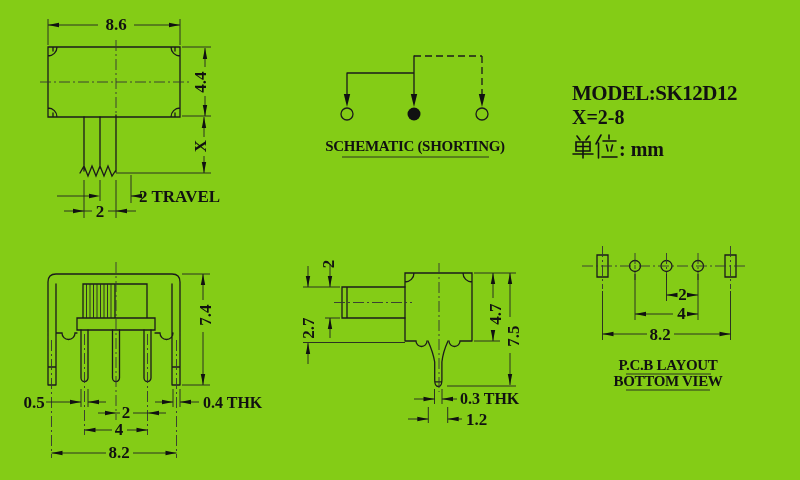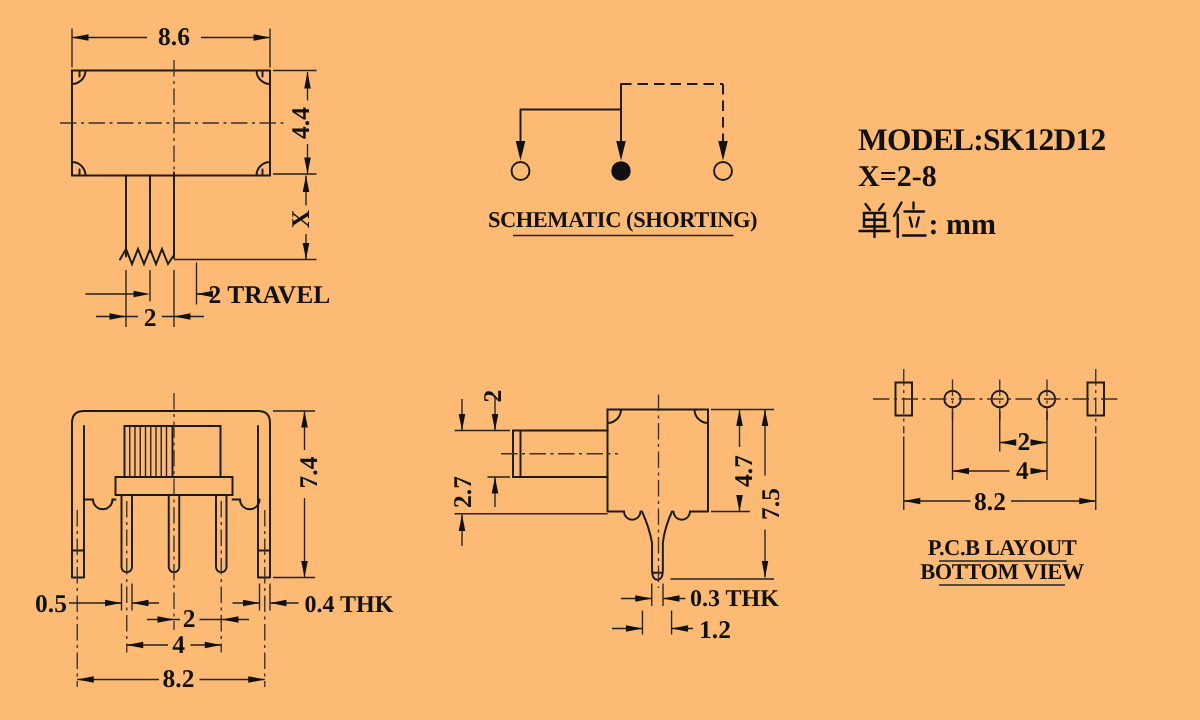--- a/index.html
+++ b/index.html
@@ -1,16 +1,16 @@
 <!DOCTYPE html>
 <html><head>
 <meta charset="utf-8">
 <style>
   html,body{margin:0;padding:0;background:#fff;}
-  .canvas{position:relative;width:800px;height:480px;background:#fdba74;overflow:hidden;}
+  .canvas{position:relative;width:800px;height:480px;background:#84cc16;overflow:hidden;}
   svg{position:absolute;left:0;top:0;}
   svg text{font-family:"Liberation Serif","DejaVu Serif",serif;font-weight:bold;fill:#111;}
   .t21{font-size:21px;letter-spacing:-0.5px;}
   .t20{font-size:20px;}
   .t17{font-size:17px;}
   .t16{font-size:16px;}
   .t15{font-size:15px;letter-spacing:-0.3px;}
   .obj{stroke:#1b1b1b;stroke-width:1.3;fill:none;stroke-linecap:round;}
   .thin{stroke:#222;stroke-width:0.9;fill:none;}
   .cl{stroke:#333;stroke-width:0.9;fill:none;stroke-dasharray:11 3 2 3;}

